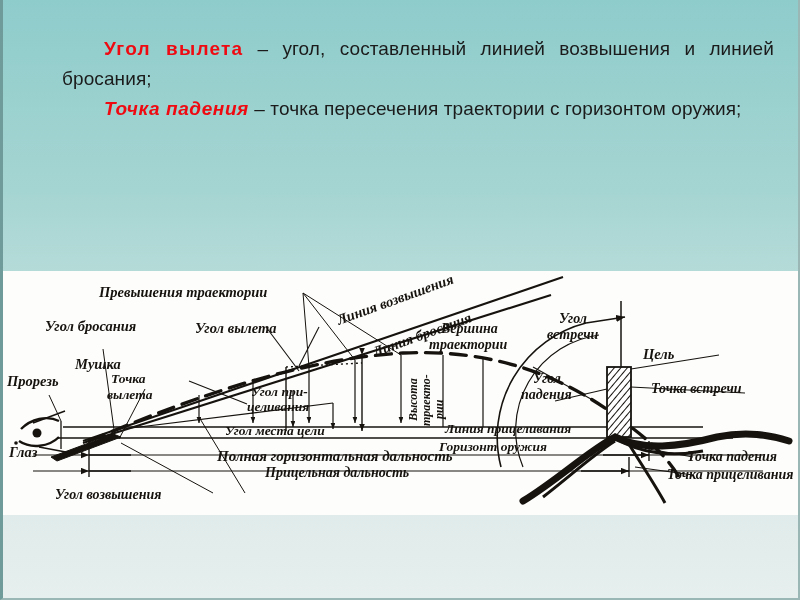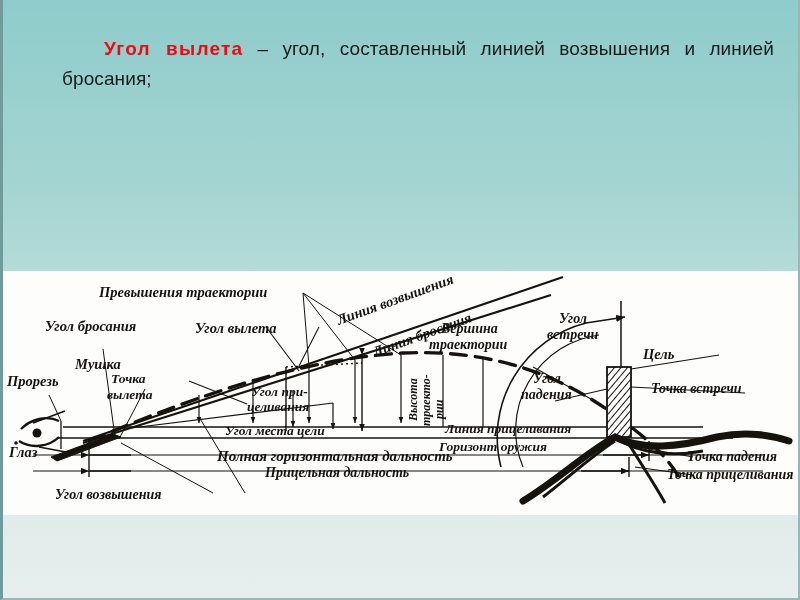--- a/index.html
+++ b/index.html
@@ -84,20 +84,24 @@
 
 <div id="slide">
 
   <div id="text-block">
 
     <p>
       <span class="term-red">Угол вылета</span><span>&nbsp;</span><span>–</span>
       <span>угол, составленный линией возвышения и линией бросания;</span>
     </p>
 
+    <p>
+      <span class="term-red-italic">Точка падения</span><span>&nbsp;</span><span>–</span>
+      <span>точка пересечения траектории с горизонтом оружия;</span>
+    </p>
 
   </div>
 
   <div id="figure">
     <svg viewBox="0 0 800 244" xmlns="http://www.w3.org/2000/svg">
 
       <defs>
         <marker id="ar" markerWidth="7" markerHeight="7" refX="6" refY="2.4" orient="auto">
             <path d="M0,0 L6,2.4 L0,4.8 z" fill="#16130f"></path>
           </marker>

